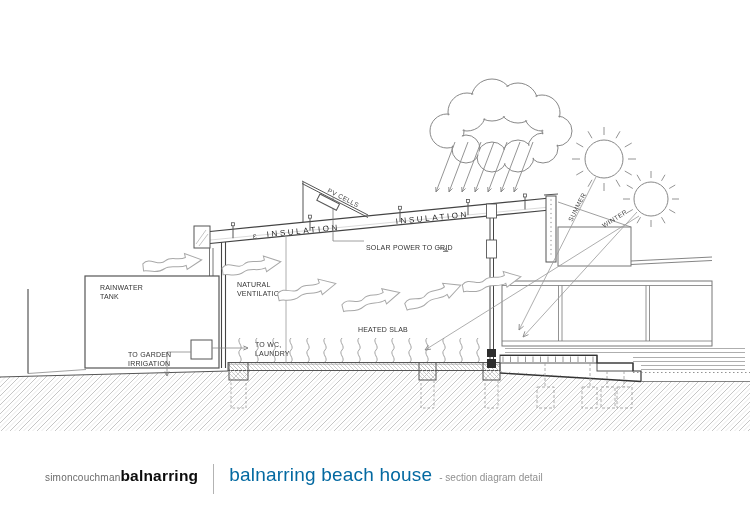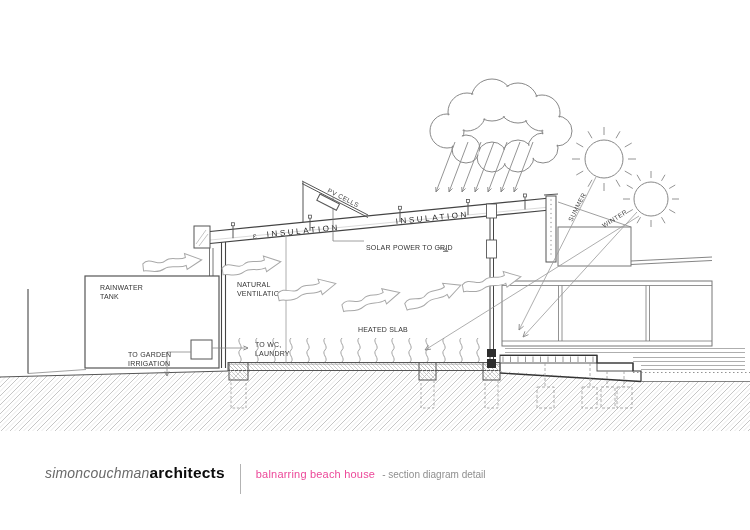--- a/index.html
+++ b/index.html
@@ -1,23 +1,23 @@
 <!DOCTYPE html>
 <html><head>
 <meta charset="utf-8">
 <style>
   html,body{margin:0;padding:0;background:#fff;}
   .canvas{position:relative;width:750px;height:530px;background:#ffffff;overflow:hidden;
           font-family:"Liberation Sans",sans-serif;}
   .canvas svg{position:absolute;left:0;top:0;}
   .titleblock{position:absolute;left:45px;top:464px;display:flex;align-items:baseline;}
-  .firm-reg{font-size:14px;color:#6a6a6a;letter-spacing:.2px;font-style:italic;}
+  .firm-reg{font-size:10px;color:#6a6a6a;letter-spacing:.2px;}
   .firm-bold{font-size:15.5px;color:#0c0c0c;font-weight:bold;letter-spacing:.2px;}
   .tb-divider{width:1px;height:30px;background:#b3b3b3;margin:0 15px;align-self:center;}
-  .proj{font-size:11px;color:#ec4899;letter-spacing:.2px;}
+  .proj{font-size:19px;color:#0369a1;letter-spacing:.2px;}
   .proj-sub{font-size:10px;color:#8f8f8f;margin-left:7px;}
   text{fill:#333;}
   .lbl{font-size:7px;letter-spacing:.2px;}
   .ins{font-size:8px;letter-spacing:2.6px;fill:#222;}
   .rot-lbl{font-size:6.5px;letter-spacing:.4px;fill:#444;}
 </style>
 </head>
 <body>
 
 <div class="canvas">
@@ -321,19 +321,19 @@
         <line x1="448" y1="251.5" x2="443.00002036222213" y2="251.48573038870606" stroke="#777" stroke-width="0.9"></line>
         <line x1="448" y1="251.5" x2="444.67332522969446" y2="247.7672751276564" stroke="#777" stroke-width="0.9"></line>
       </g>
 
   <text class="rot-lbl" transform="translate(572,222) rotate(-63)">SUMMER</text>
   <text class="rot-lbl" transform="translate(604,228) rotate(-32)">WINTER</text>
 </svg>
 
 <div class="titleblock">
   <span>
-    <span class="firm-reg">simoncouchman</span><span class="firm-bold">architects</span>
+    <span class="firm-reg">simoncouchman</span><span class="firm-bold">balnarring</span>
   </span>
   <span class="tb-divider"></span>
   <span class="proj">balnarring beach house</span>
   <span class="proj-sub">- section diagram detail</span>
 </div>
 </div>
 
 </body></html>

